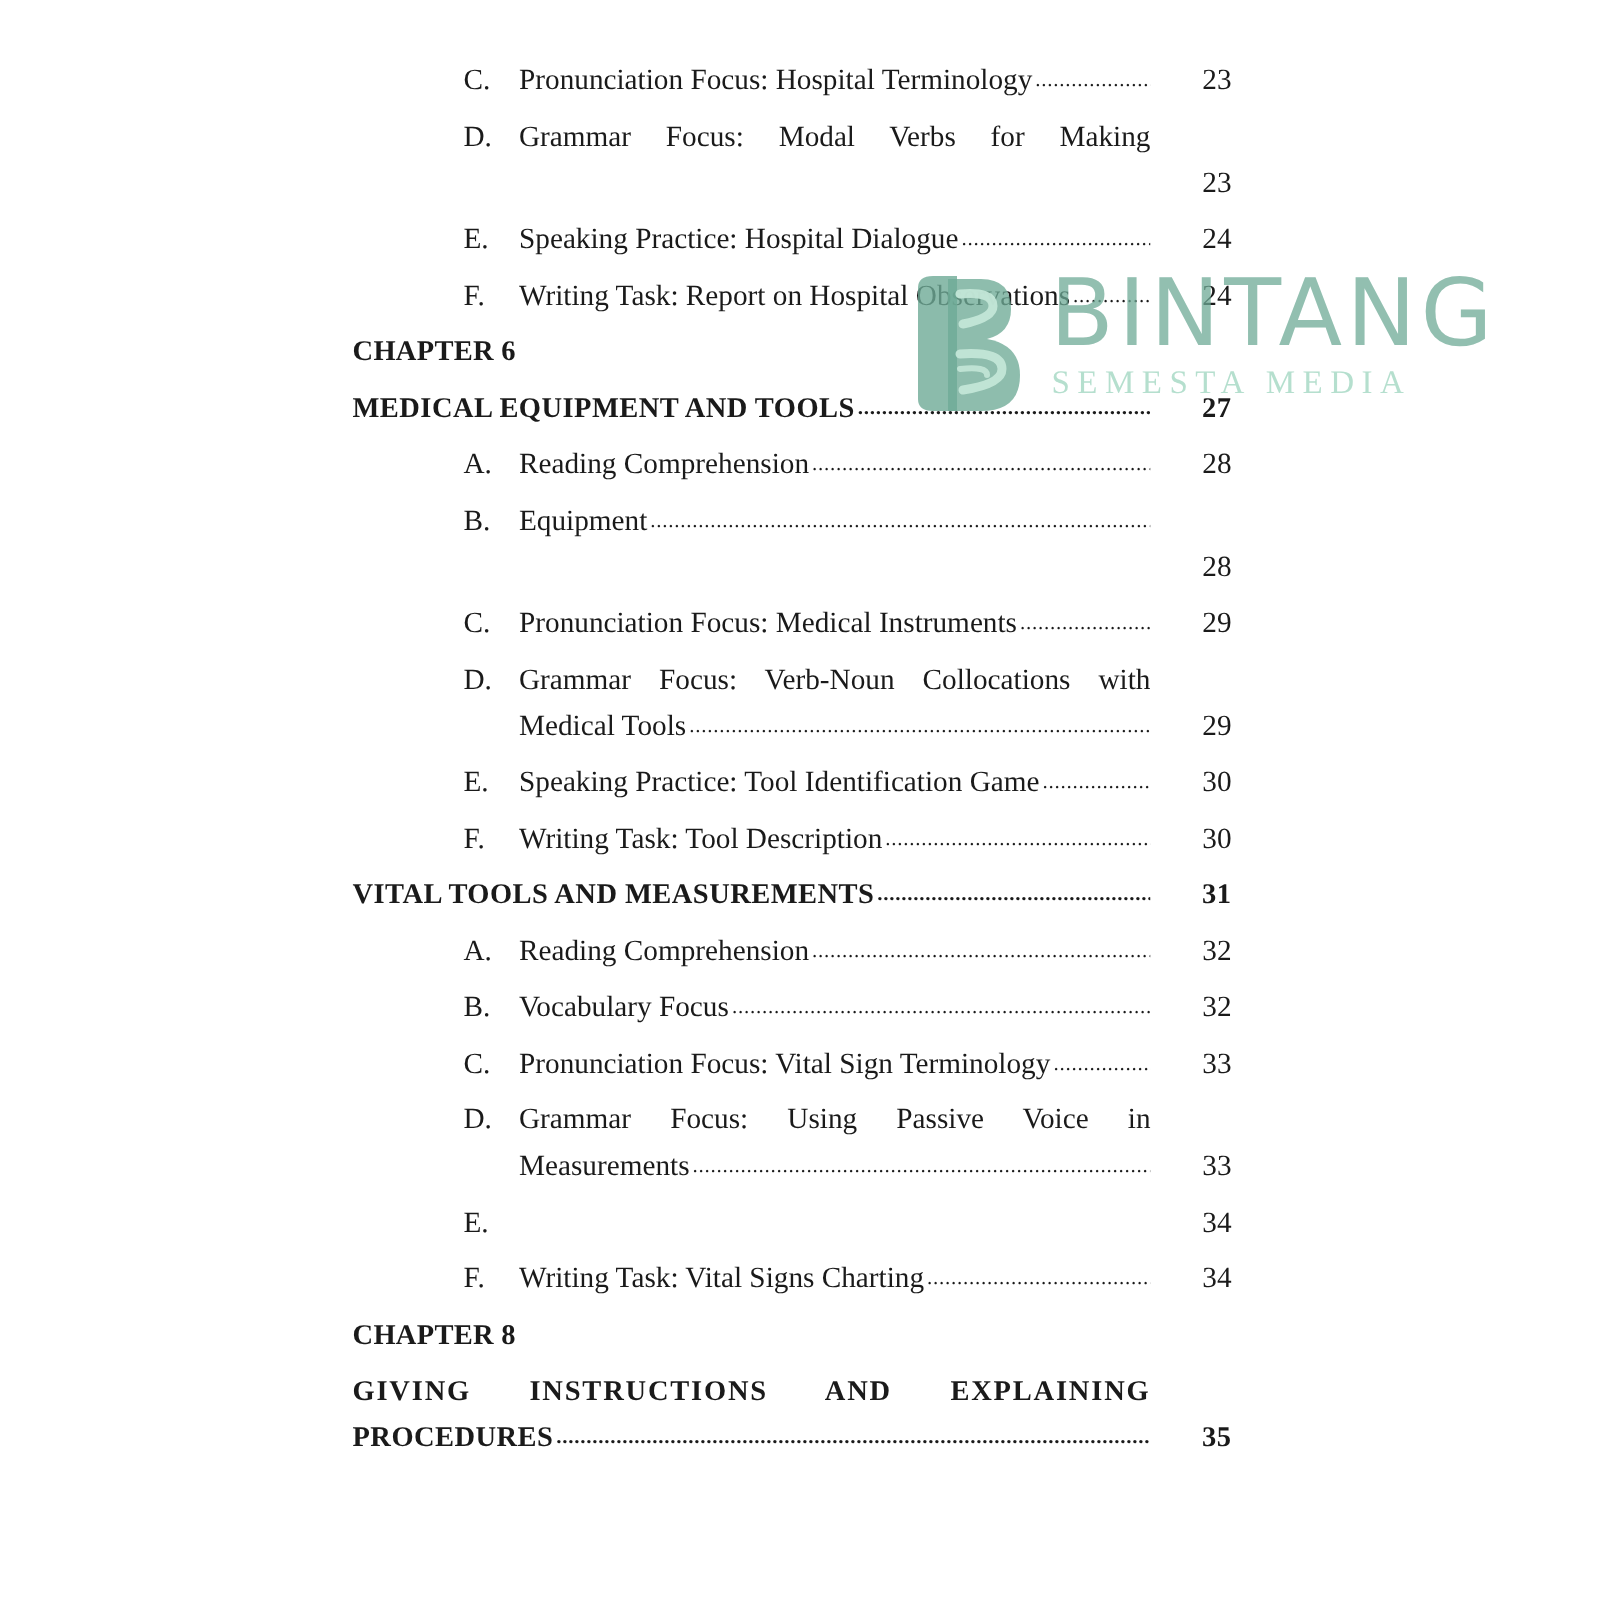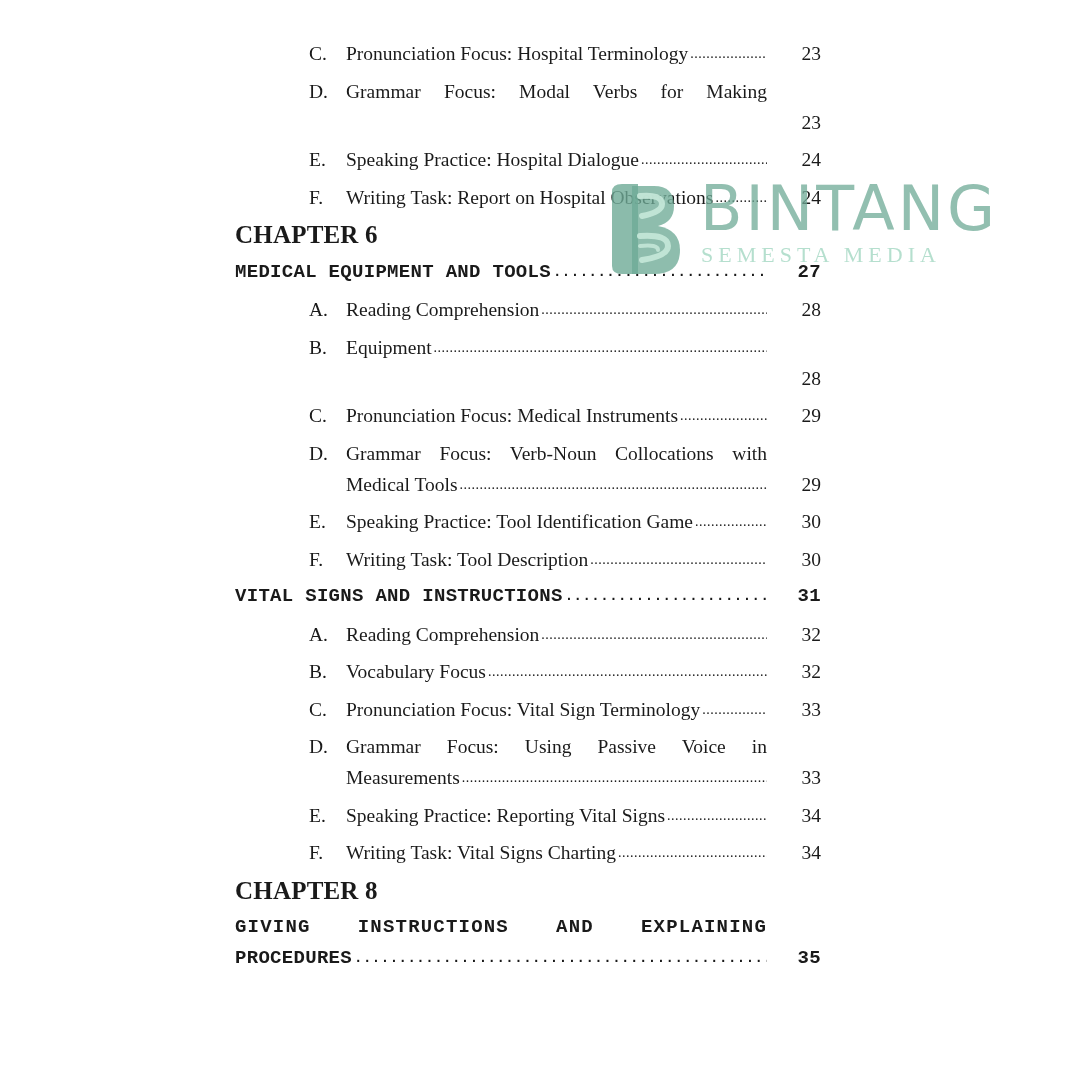--- a/index.html
+++ b/index.html
@@ -23,30 +23,29 @@
     }
     .row {
       position: relative;
       font-size: 19.5px;
       line-height: 31px;
       height: 37.5px;
     }
     .row.two-line { height: 68.5px; }
     .chapter-label {
       font-weight: bold;
-      font-size: 25px;
+      font-size: 19px;
       letter-spacing: 0.2px;
       height: 37.5px;
       line-height: 31px;
     }
     .chapter-title {
       font-weight: bold;
       font-size: 19px;
       letter-spacing: 0.3px;
-      font-family: Liberation Mono, monospace;
     }
     .letter {
       position: absolute;
       left: 74px;
       top: 0;
     }
     .entry {
       position: absolute;
       left: 111px;
       width: 421px;
@@ -248,21 +247,21 @@
           <span class="dots"></span>
         </div>
     </div>
     <span class="page">30</span>
   </div>
 
 
   <div class="row chapter-title">
     <div class="entry">
       <div class="line">
-          <span class="txt">VITAL SIGNS AND INSTRUCTIONS</span>
+          <span class="txt">VITAL TOOLS AND MEASUREMENTS</span>
           <span class="dots"></span>
         </div>
     </div>
     <span class="page">31</span>
   </div>
 
   <div class="row">
     <span class="letter">A.</span>
     <div class="entry">
       <div class="line">
@@ -302,26 +301,20 @@
       <div class="line">
           <span class="txt">Measurements</span>
           <span class="dots"></span>
         </div>
     </div>
     <span class="page">33</span>
   </div>
 
   <div class="row">
     <span class="letter">E.</span>
-    <div class="entry">
-      <div class="line">
-          <span class="txt">Speaking Practice: Reporting Vital Signs</span>
-          <span class="dots"></span>
-        </div>
-    </div>
     <span class="page">34</span>
   </div>
 
   <div class="row">
     <span class="letter">F.</span>
     <div class="entry">
       <div class="line">
           <span class="txt">Writing Task: Vital Signs Charting</span>
           <span class="dots"></span>
         </div>

